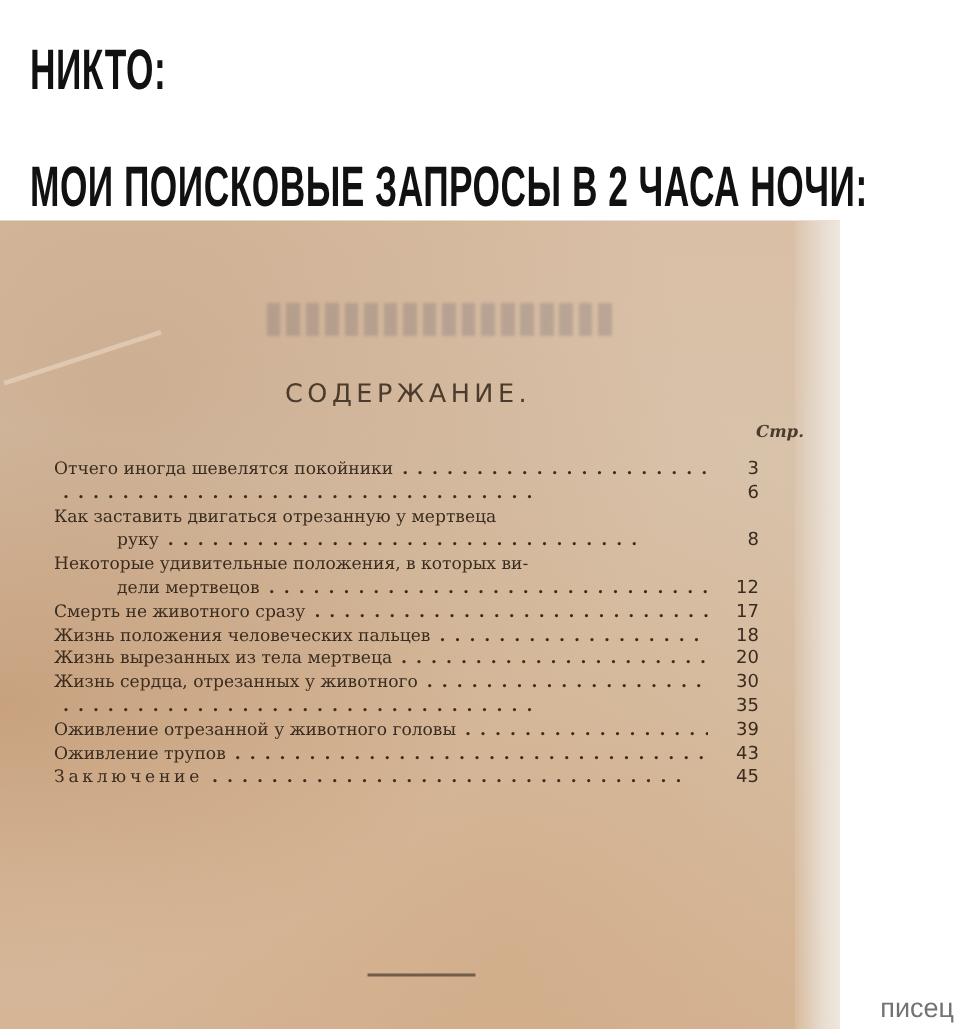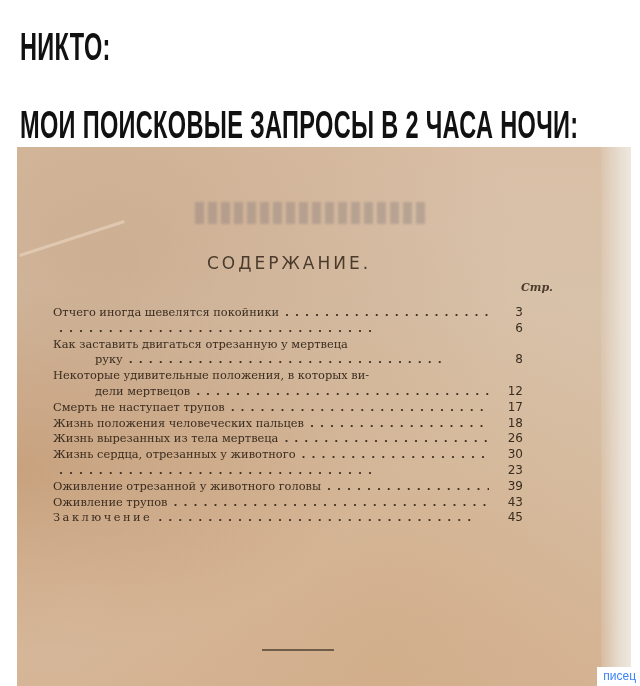--- a/index.html
+++ b/index.html
@@ -1,43 +1,42 @@
 <!DOCTYPE html>
 <html><head>
 <meta charset="utf-8">
 <style>
   html, body { margin:0; padding:0; }
   body { width:640px; height:686px; background:#ffffff; position:relative; overflow:hidden; font-family:"DejaVu Serif", serif; }
   .caption { position:absolute; left:20px; font-family:"Liberation Sans", sans-serif; font-weight:bold; color:#111; transform:scaleX(0.62); transform-origin:left top; letter-spacing:0.5px; white-space:nowrap; }
   .cap1 { top:26px; font-size:38px; }
   .cap2 { top:104px; font-size:38px; }
-  .photo { position:absolute; left:0; top:147px; width:614px; height:539px;
+  .photo { position:absolute; left:0; top:147px; width:560px; height:539px;
     background:
       radial-gradient(ellipse at 15% 20%, rgba(170,120,80,0.25), transparent 55%),
       radial-gradient(ellipse at 0% 60%, rgba(180,120,70,0.35), transparent 40%),
       radial-gradient(ellipse at 60% 90%, rgba(200,150,100,0.25), transparent 60%),
       linear-gradient(180deg, #d9bfa6 0%, #d8c2aa 30%, #d7bea3 60%, #d5b596 100%);
-    margin-left: 17px;
   }
   .edge { position:absolute; right:0; top:0; width:30px; height:100%;
     background:linear-gradient(90deg, rgba(230,215,200,0.2), #e7dccf 60%, #efe7de); }
   .fold { position:absolute; left:0; top:90px; width:110px; height:3px; background:rgba(235,215,195,0.6); transform:rotate(-18deg); }
   .bleed { position:absolute; left:178px; top:55px; width:230px; height:22px;
     background:repeating-linear-gradient(90deg, rgba(110,100,110,0.28) 0 9px, transparent 9px 13px); filter:blur(1.2px); }
   .toc-title { position:absolute; left:190px; top:106px; font-family:"DejaVu Sans", sans-serif; font-size:17px; letter-spacing:3px; color:#4a3b2c; }
   .str { position:absolute; left:504px; top:134px; font-style:italic; font-weight:bold; font-size:11px; color:#4a3b2c; }
   .toc { position:absolute; left:36px; top:158px; width:470px; color:#3a2c1f; font-size:11.4px; }
   .row { display:flex; align-items:flex-start; height:15.8px; white-space:nowrap; }
   .row.cont { padding-left:42px; }
   .row .lbl { flex:none; }
   .row .lbl.spaced { letter-spacing:2.5px; }
   .row .dots { flex:1; overflow:hidden; margin:0 6px; color:#3a2c1f; letter-spacing:6px; font-weight:bold; }
   .row .pg { flex:none; width:28px; text-align:right; font-family:"DejaVu Sans", sans-serif; font-size:12px; }
   .rule { position:absolute; left:245px; top:502px; width:72px; height:2px; background:#6f5d4a; }
-  .wm { position:absolute; right:0; bottom:0; background:#fff; color:#3b82f6; font-family:"Liberation Sans", sans-serif; font-size:12px; padding:2px 4px 3px 6px; }
+  .wm { position:absolute; right:0; bottom:0; background:#fff; color:#737373; font-family:"Liberation Sans", sans-serif; font-size:18px; padding:2px 4px 3px 6px; }
 </style>
 </head>
 <body>
 
 <div class="caption cap1">НИКТО:</div>
 <div class="caption cap2">МОИ ПОИСКОВЫЕ ЗАПРОСЫ В 2 ЧАСА НОЧИ:</div>
 
 <div class="photo">
   <div class="fold"></div>
   <div class="bleed"></div>
@@ -66,42 +65,42 @@
       </div>
     <div class="row">
         <span class="lbl">Некоторые удивительные положения, в которых ви-</span>
       </div>
     <div class="row cont">
         <span class="lbl">дели мертвецов</span>
         <span class="dots">................................</span>
         <span class="pg">12</span>
       </div>
     <div class="row">
-        <span class="lbl">Смерть не наступает трупов</span>
+        <span class="lbl">Смерть не животного сразу</span>
         <span class="dots">................................</span>
         <span class="pg">17</span>
       </div>
     <div class="row">
         <span class="lbl">Жизнь положения человеческих пальцев</span>
         <span class="dots">................................</span>
         <span class="pg">18</span>
       </div>
     <div class="row">
         <span class="lbl">Жизнь вырезанных из тела мертвеца</span>
         <span class="dots">................................</span>
-        <span class="pg">26</span>
+        <span class="pg">20</span>
       </div>
     <div class="row">
         <span class="lbl">Жизнь сердца, отрезанных у животного</span>
         <span class="dots">................................</span>
         <span class="pg">30</span>
       </div>
     <div class="row">
         <span class="dots">................................</span>
-        <span class="pg">23</span>
+        <span class="pg">35</span>
       </div>
     <div class="row">
         <span class="lbl">Оживление отрезанной у животного головы</span>
         <span class="dots">................................</span>
         <span class="pg">39</span>
       </div>
     <div class="row">
         <span class="lbl">Оживление трупов</span>
         <span class="dots">................................</span>
         <span class="pg">43</span>

